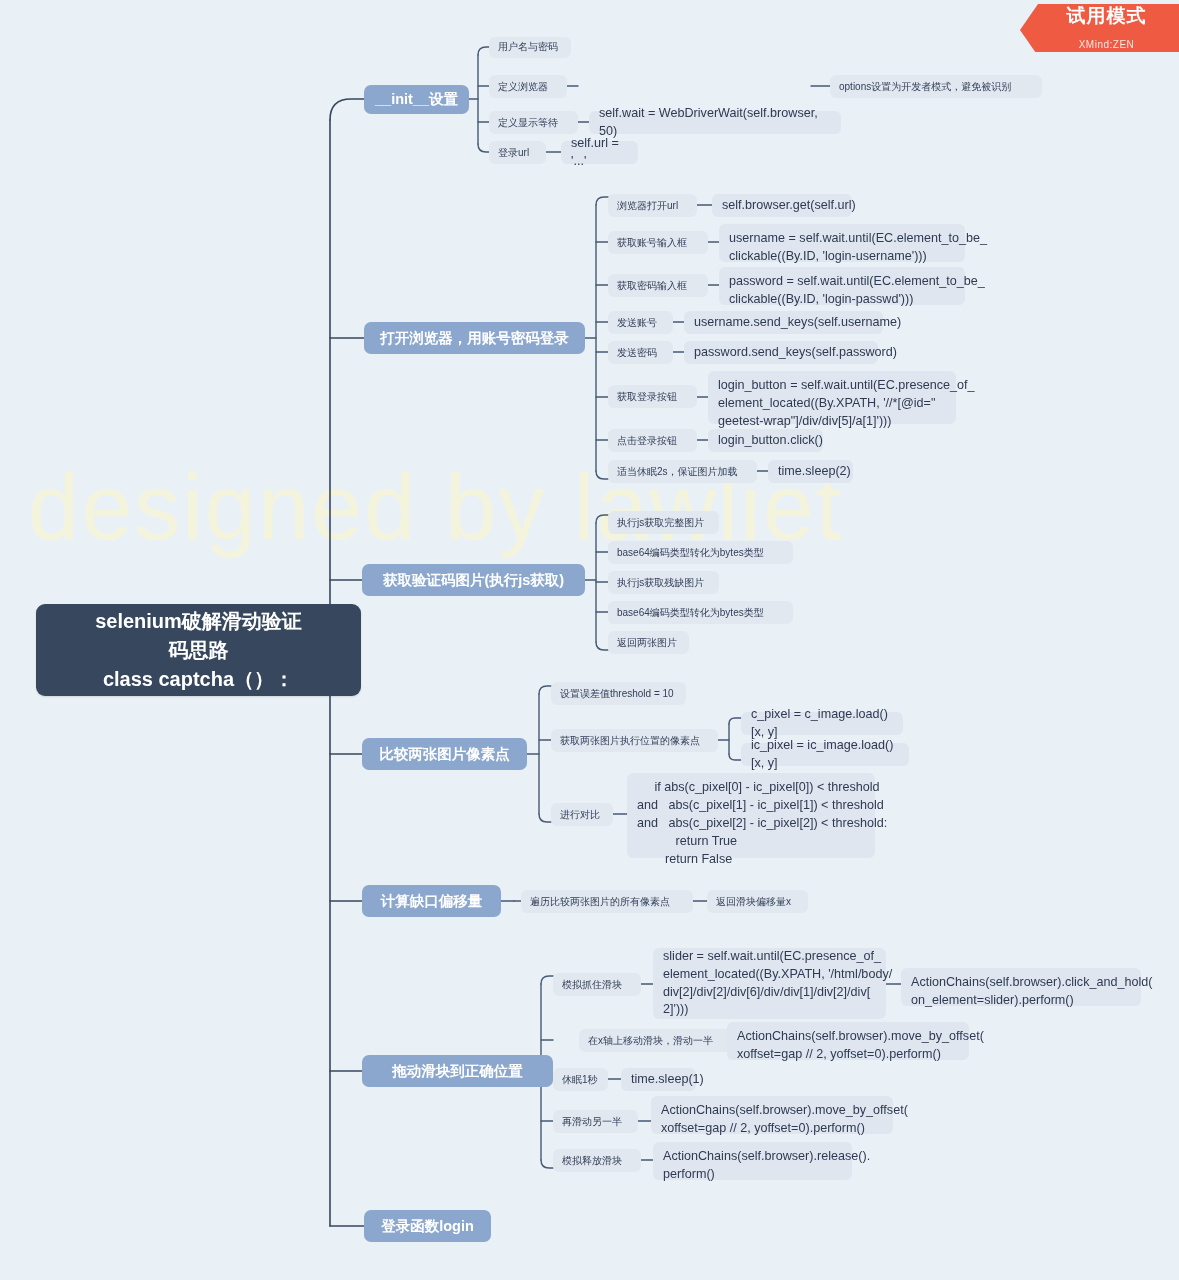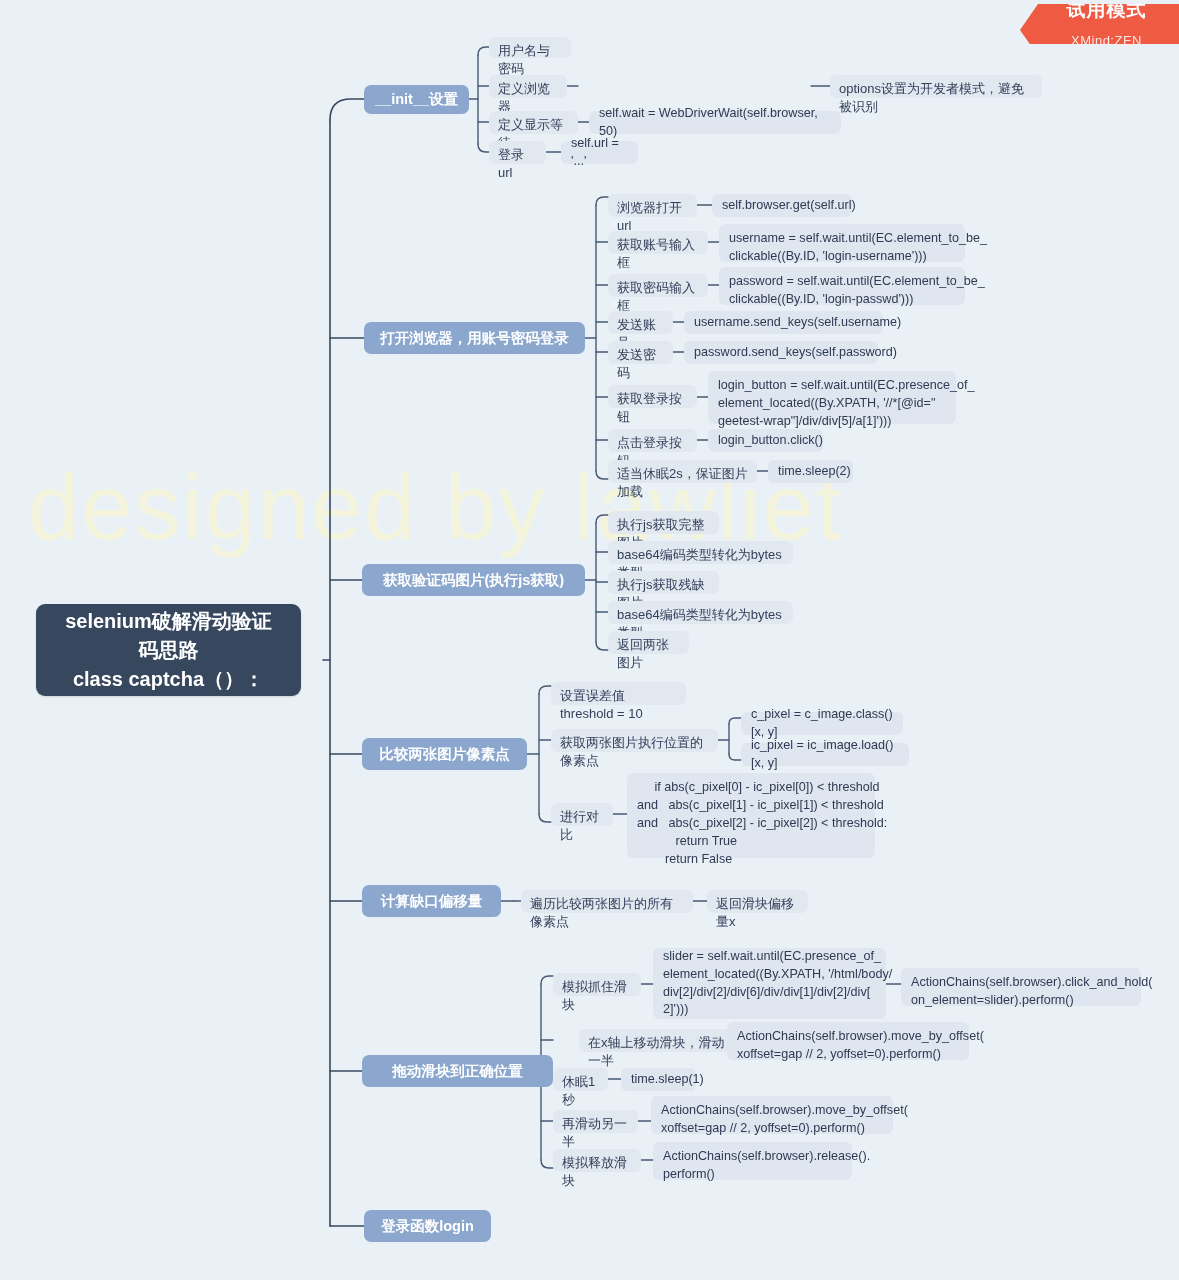--- a/index.html
+++ b/index.html
@@ -33,41 +33,41 @@
     user-select: none;
     z-index: 0;
     font-family: "Liberation Sans", sans-serif;
   }
   
   .trial-badge {
     position: absolute;
     right: 0;
     top: 4px;
     width: 159px;
-    height: 40px;
+    height: 48px;
     background: #ef5a42;
     z-index: 40;
     clip-path: polygon(18px 0, 159px 0, 159px 52px, 18px 52px, 0 26px);
     display: flex;
     flex-direction: column;
     align-items: center;
     justify-content: center;
     padding-left: 14px;
     box-sizing: border-box;
   }
   .trial-badge .t1 {
     color: #ffffff;
     font-size: 19px;
     font-weight: bold;
     letter-spacing: 1px;
     line-height: 1.05;
   }
   .trial-badge .t2 {
     color: #ffe7e2;
-    font-size: 13px;
+    font-size: 10px;
     letter-spacing: 0.5px;
     margin-top: 14px;
   }
   
   #links {
     position: absolute;
     left: 0; top: 0;
     width: 1179px;
     height: 1280px;
     z-index: 1;
@@ -105,25 +105,25 @@
     display: flex;
     align-items: center;
     justify-content: center;
     text-align: center;
     white-space: nowrap;
   }
   .leaf-node {
     background: #e2e8f0;
     color: #33405a;
     border-radius: 6px;
-    font-size: 13px;
+    font-size: 10px;
     line-height: 1.35;
     padding: 5px 9px;
     display: flex;
-    align-items: flex-start;
+    align-items: flex-end;
   }
   .code-node {
     background: #dfe6ef;
     color: #2e3a52;
     border-radius: 6px;
     font-size: 12.6px;
     line-height: 1.42;
     padding: 6px 10px;
     display: flex;
     align-items: center;
@@ -226,21 +226,21 @@
 
       <path d="M641,984 H653"></path>
       <path d="M886,984 H901"></path>
       <path d="M715,1040 H727"></path>
       <path d="M608,1079 H621"></path>
       <path d="M638,1121 H651"></path>
       <path d="M641,1160 H653"></path>
     </g>
   </svg>
 
-  <div class="node root-node" style="left:36px; top:604px; width:265px; height:92px;">
+  <div class="node root-node" style="left:36px; top:604px; width:325px; height:92px;">
     <div>
       <span>selenium破解滑动验证</span>
       <span>码思路</span>
       <span>class captcha（）：</span>
     </div>
   </div>
 
   <div class="node branch-node" style="left:364px; top:85px; width:105px; height:29px;">
     <span>__init__设置</span>
   </div>
@@ -359,21 +359,21 @@
   </div>
 
   <div class="node leaf-node" style="left:551px; top:682px; width:135px; height:23px;">
     <span>设置误差值threshold = 10</span>
   </div>
 
   <div class="node leaf-node" style="left:551px; top:729px; width:167px; height:23px;">
     <span>获取两张图片执行位置的像素点</span>
   </div>
   <div class="node code-node" style="left:741px; top:712px; width:162px; height:23px;">
-    <span>c_pixel = c_image.class()[x, y]</span>
+    <span>c_pixel = c_image.load()[x, y]</span>
   </div>
   <div class="node code-node" style="left:741px; top:743px; width:168px; height:23px;">
     <span>ic_pixel = ic_image.load()[x, y]</span>
   </div>
 
   <div class="node leaf-node" style="left:551px; top:803px; width:62px; height:23px;">
     <span>进行对比</span>
   </div>
   <div class="node code-node multi pre" style="left:627px; top:773px; width:248px; height:85px;">
     <span>     if abs(c_pixel[0] - ic_pixel[0]) &lt; threshold

